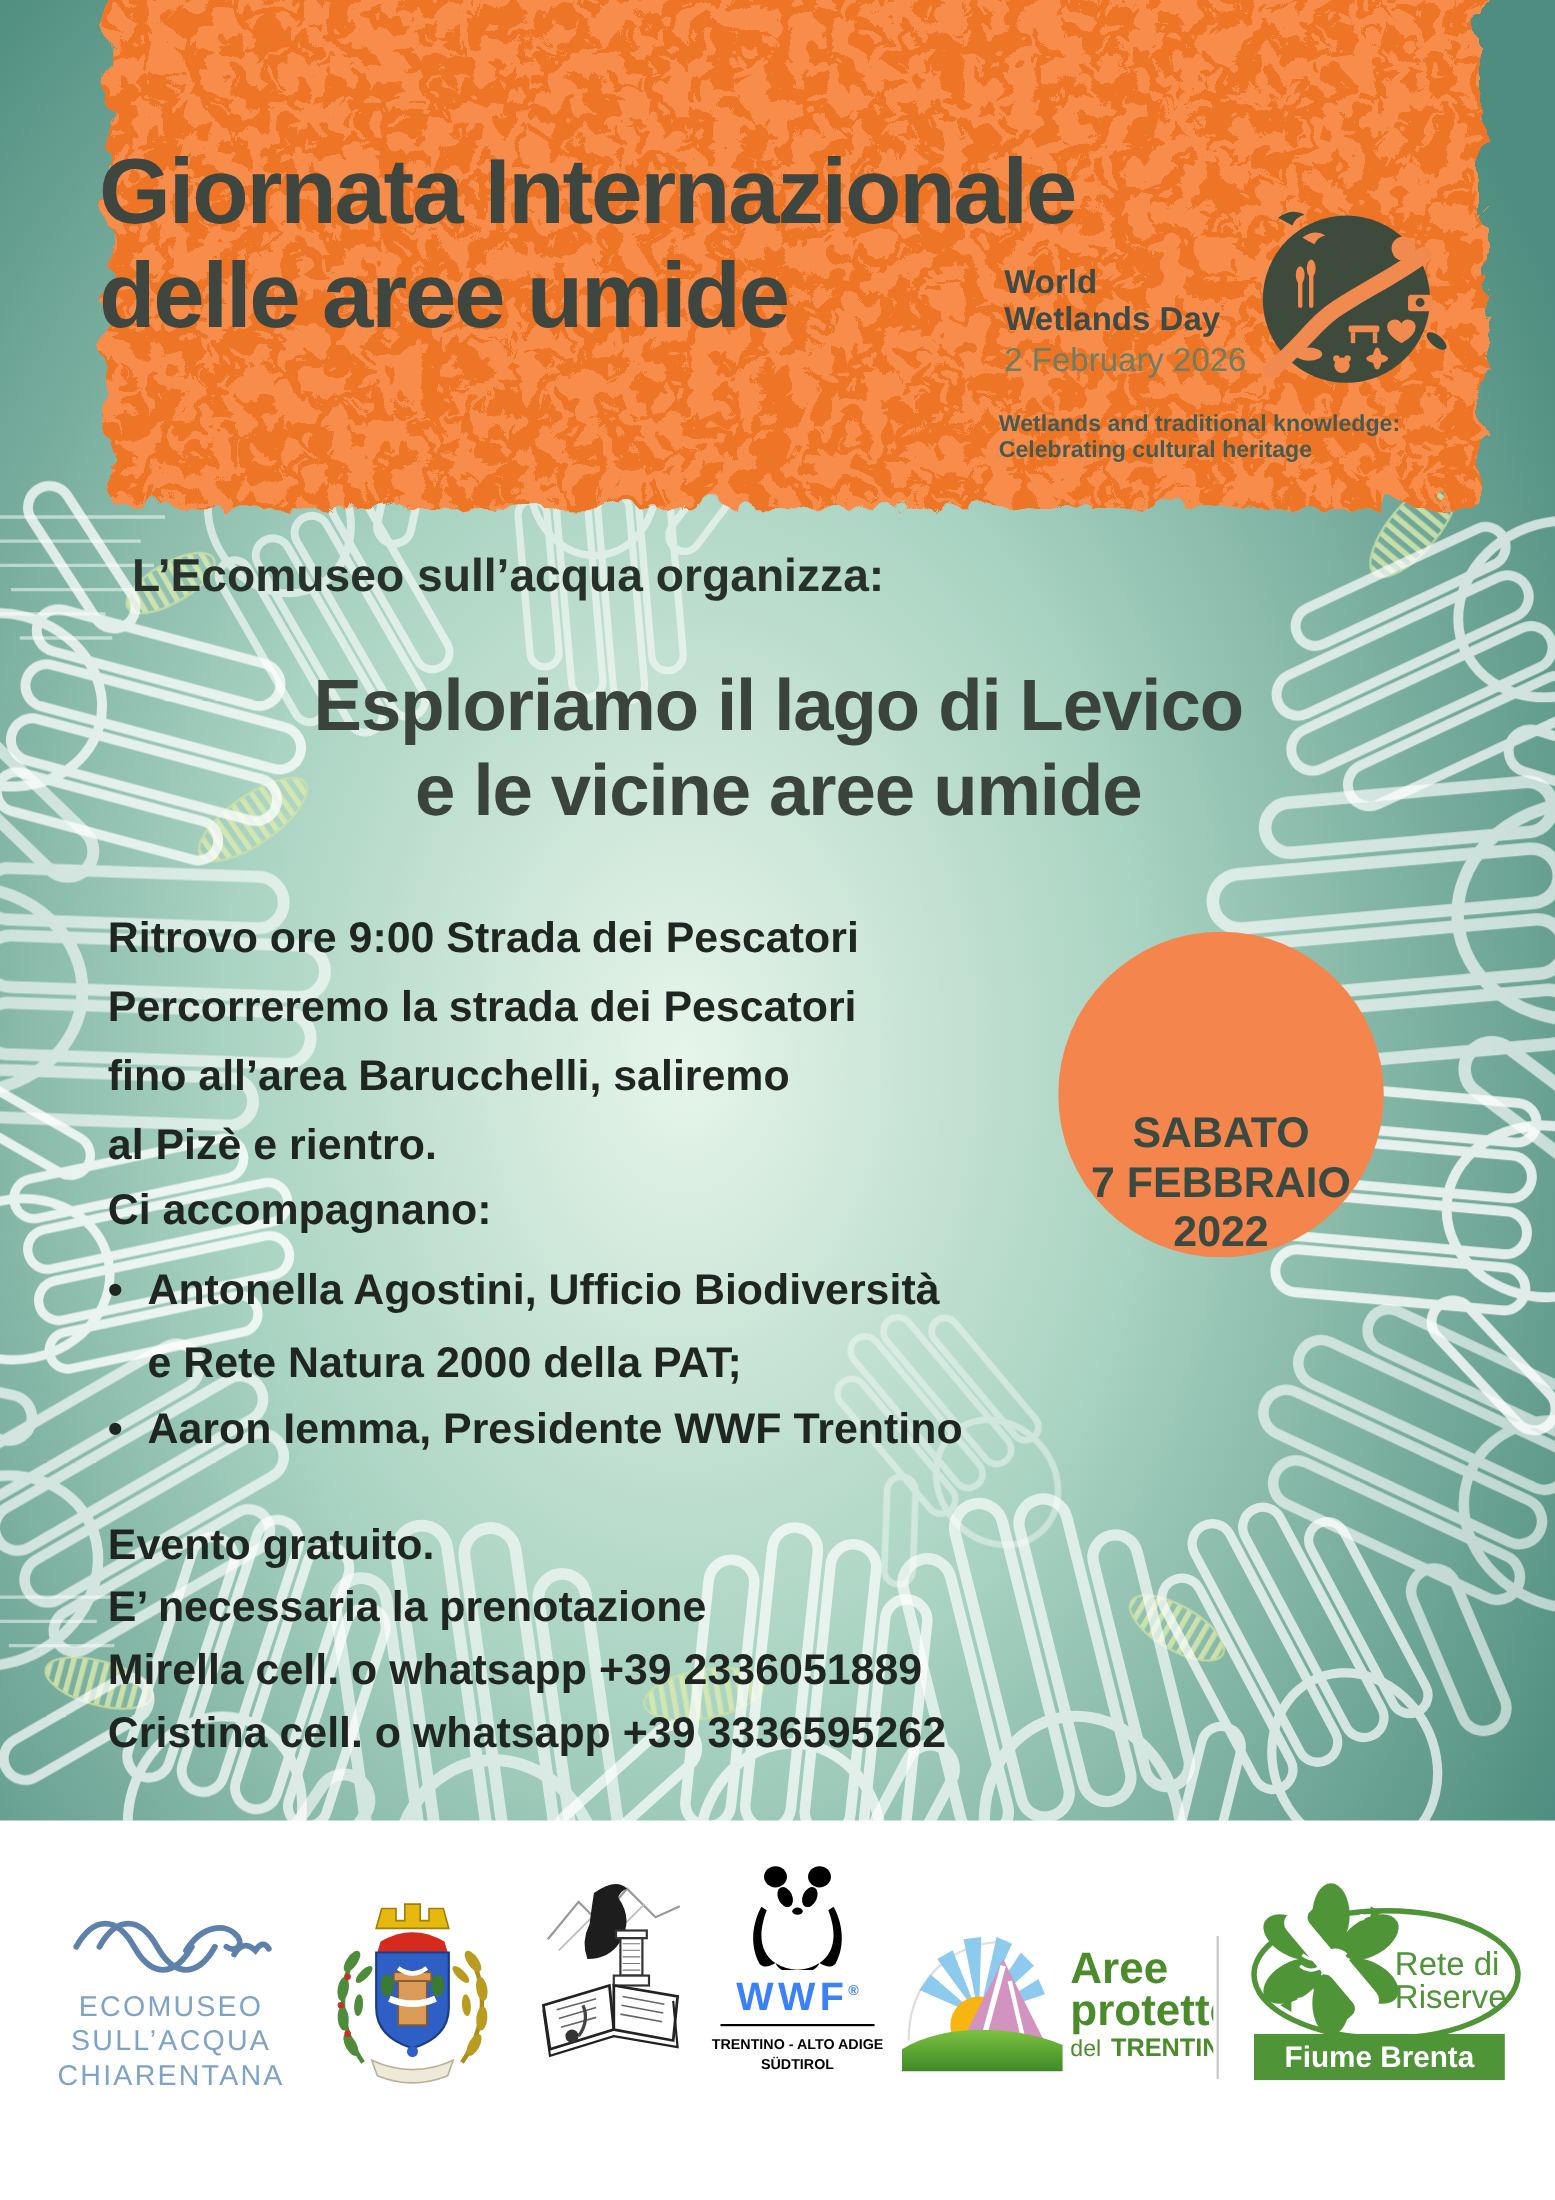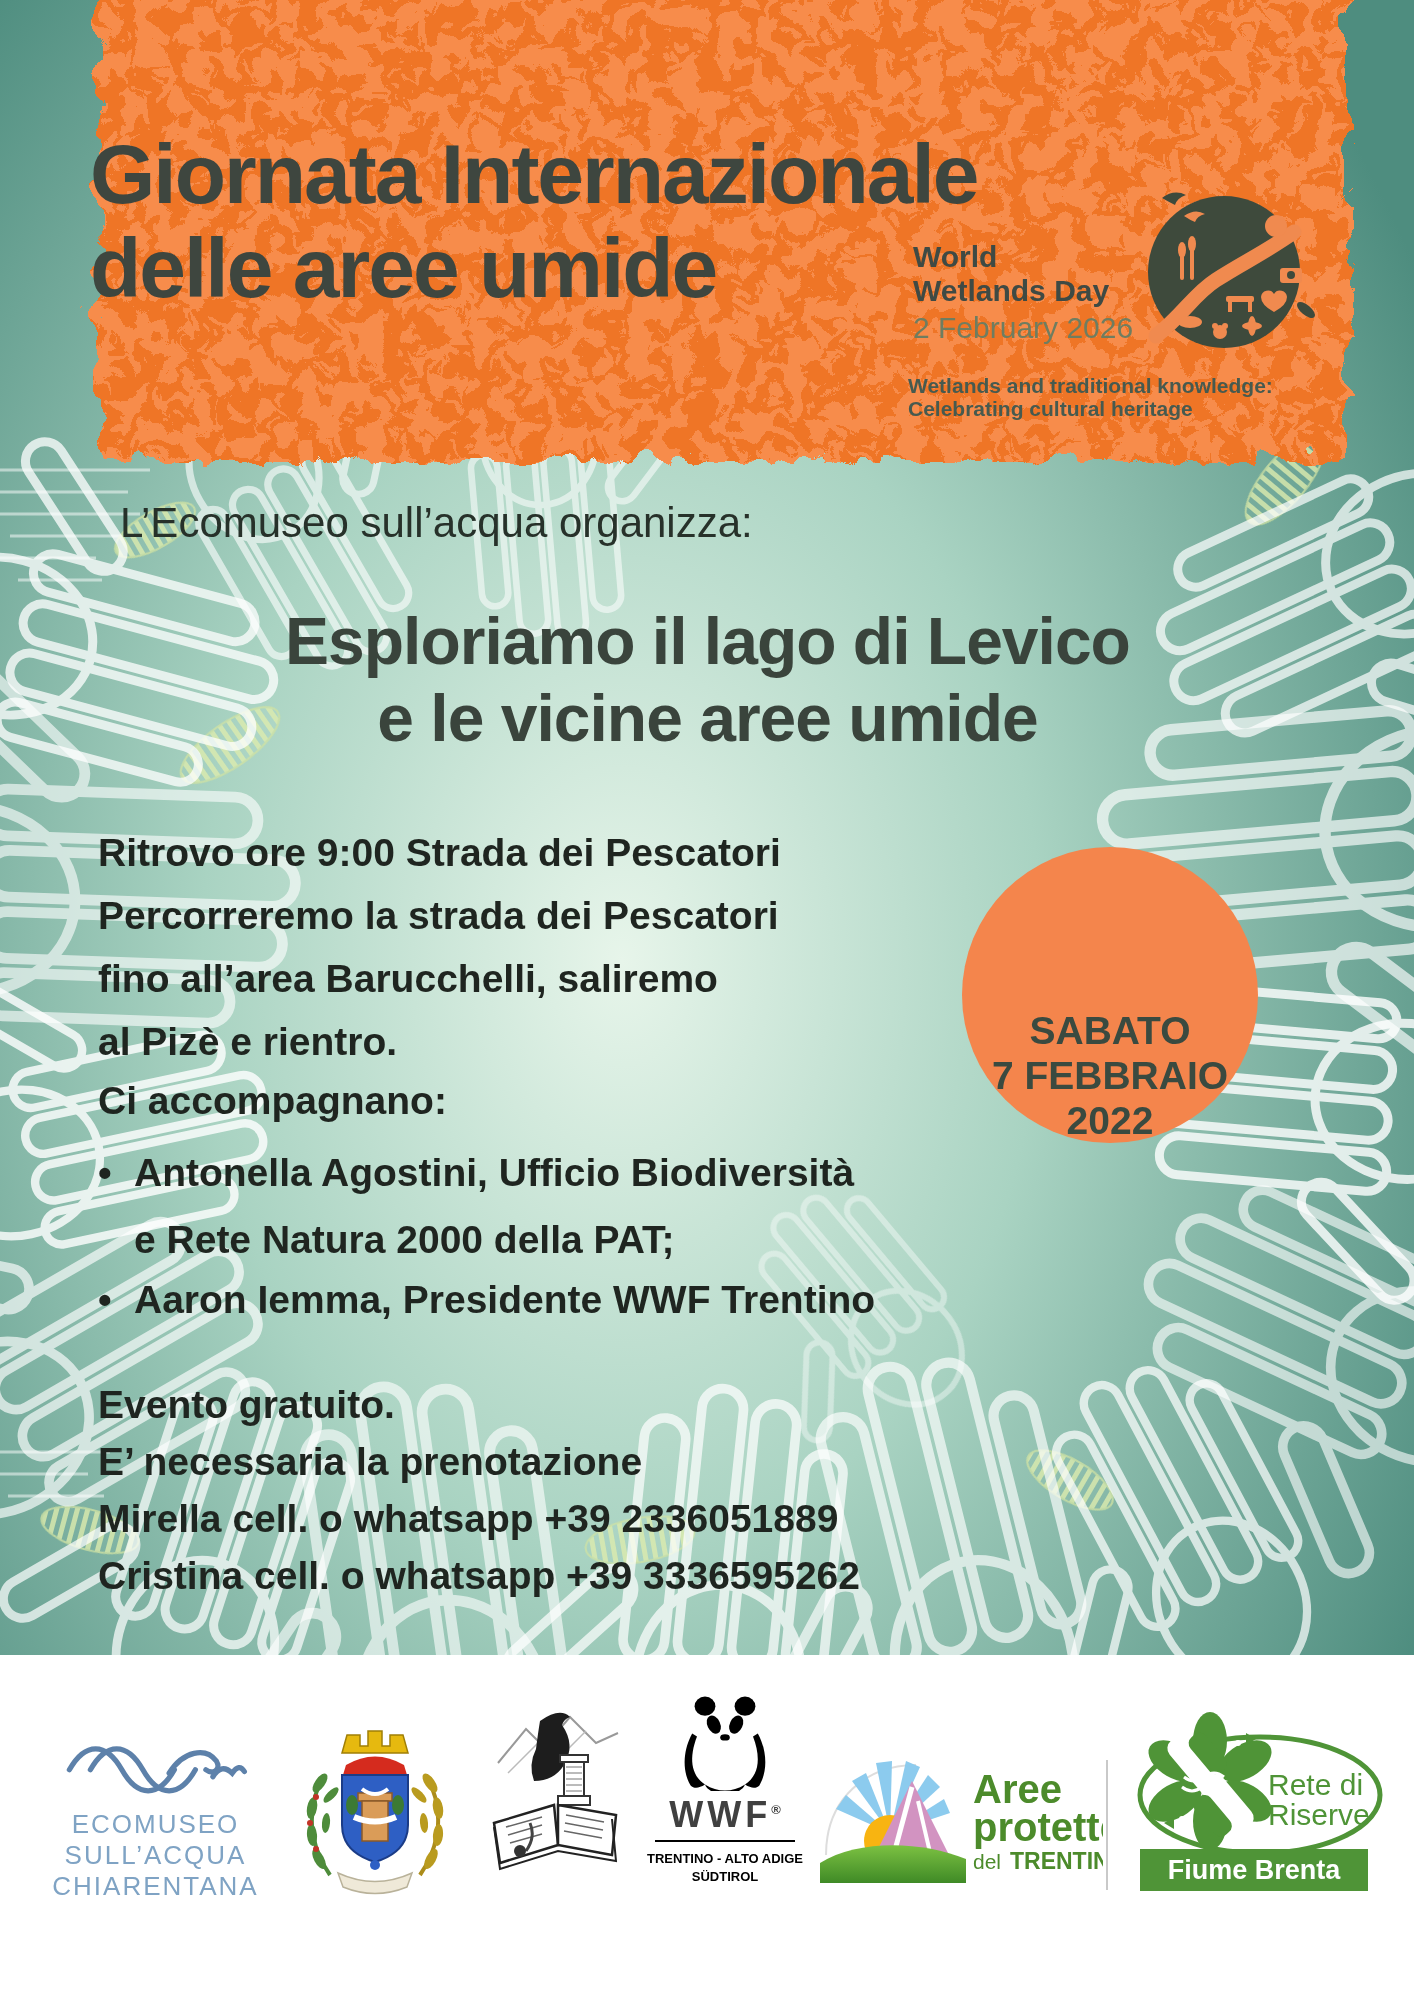--- a/index.html
+++ b/index.html
@@ -25,21 +25,21 @@
     position:absolute;left:913px;top:312px;z-index:2;
     font-size:30px;line-height:32px;font-weight:400;color:#6f7d60;white-space:nowrap;
   }
   .wwd-tagline{
     position:absolute;left:908px;top:362px;z-index:2;
     font-size:21px;line-height:23px;font-weight:700;color:#465a4f;white-space:nowrap;margin-top:12px;
   }
   
   .intro{
     position:absolute;left:120px;top:498px;z-index:2;
-    font-size:42px;line-height:50px;font-weight:400;color:#27312a;white-space:nowrap;
+    font-size:42px;line-height:50px;font-weight:700;color:#27312a;white-space:nowrap;
   }
   .event-title{
     position:absolute;left:100px;top:603px;width:1215px;z-index:2;text-align:center;
     font-size:66px;line-height:77px;font-weight:700;letter-spacing:-1px;color:#3a443c;white-space:nowrap;
   }
   .details{
     position:absolute;left:98px;top:821px;z-index:2;
     font-size:39px;line-height:63px;font-weight:700;color:#1f2520;white-space:nowrap;
   }
   .date-badge{
@@ -66,21 +66,21 @@
   .footer{
     position:absolute;left:0;top:1655px;width:1414px;height:345px;z-index:3;background:#ffffff;
   }
   .lg-ecomuseo{position:absolute;left:48px;top:78px;width:215px;text-align:center;}
   .lg-ecomuseo .waves{margin:0 auto 6px auto;}
   .lg-ecomuseo .ec-line{font-size:26px;line-height:31px;letter-spacing:2px;color:#7fa3c4;font-weight:400;}
   .lg-crest{position:absolute;left:300px;top:58px;}
   .lg-book{position:absolute;left:478px;top:48px;}
   .lg-wwf{position:absolute;left:645px;top:40px;width:160px;text-align:center;}
   .lg-wwf .panda{margin:0 auto;}
-  .wwf-word{font-size:36px;line-height:38px;font-weight:700;letter-spacing:4px;color:#404040;}
+  .wwf-word{font-size:36px;line-height:38px;font-weight:700;letter-spacing:4px;color:#3b82f6;}
   .wwf-word sup{font-size:13px;letter-spacing:0;}
   .wwf-rule{width:140px;height:2px;background:#000;margin:6px auto 8px auto;}
   .wwf-region{font-size:13px;line-height:18px;font-weight:700;letter-spacing:0px;color:#000;}
   .lg-aree{position:absolute;left:818px;top:100px;}
   .aree-divider{position:absolute;left:1106px;top:105px;width:2px;height:130px;background:#c9c9c9;}
   .lg-rete{position:absolute;left:1128px;top:38px;}
 </style>
 </head>
 <body>
 

